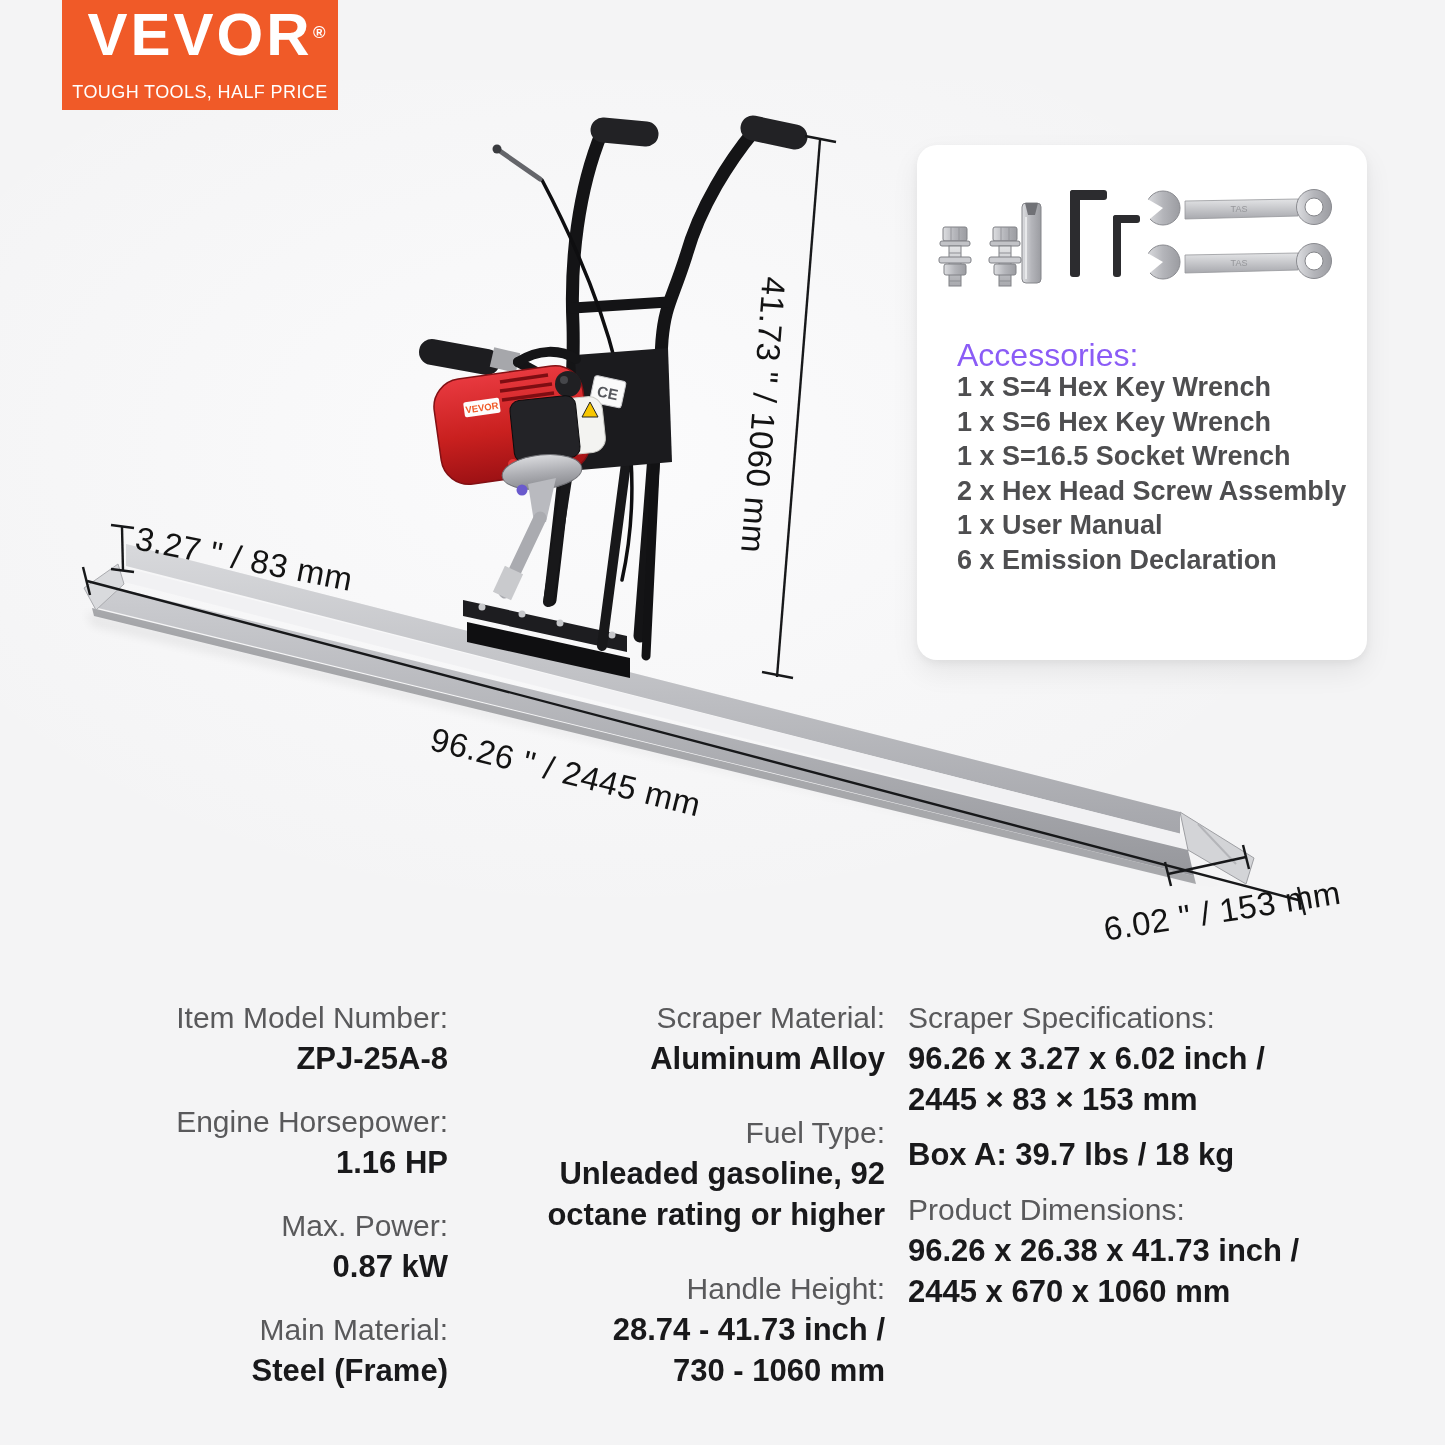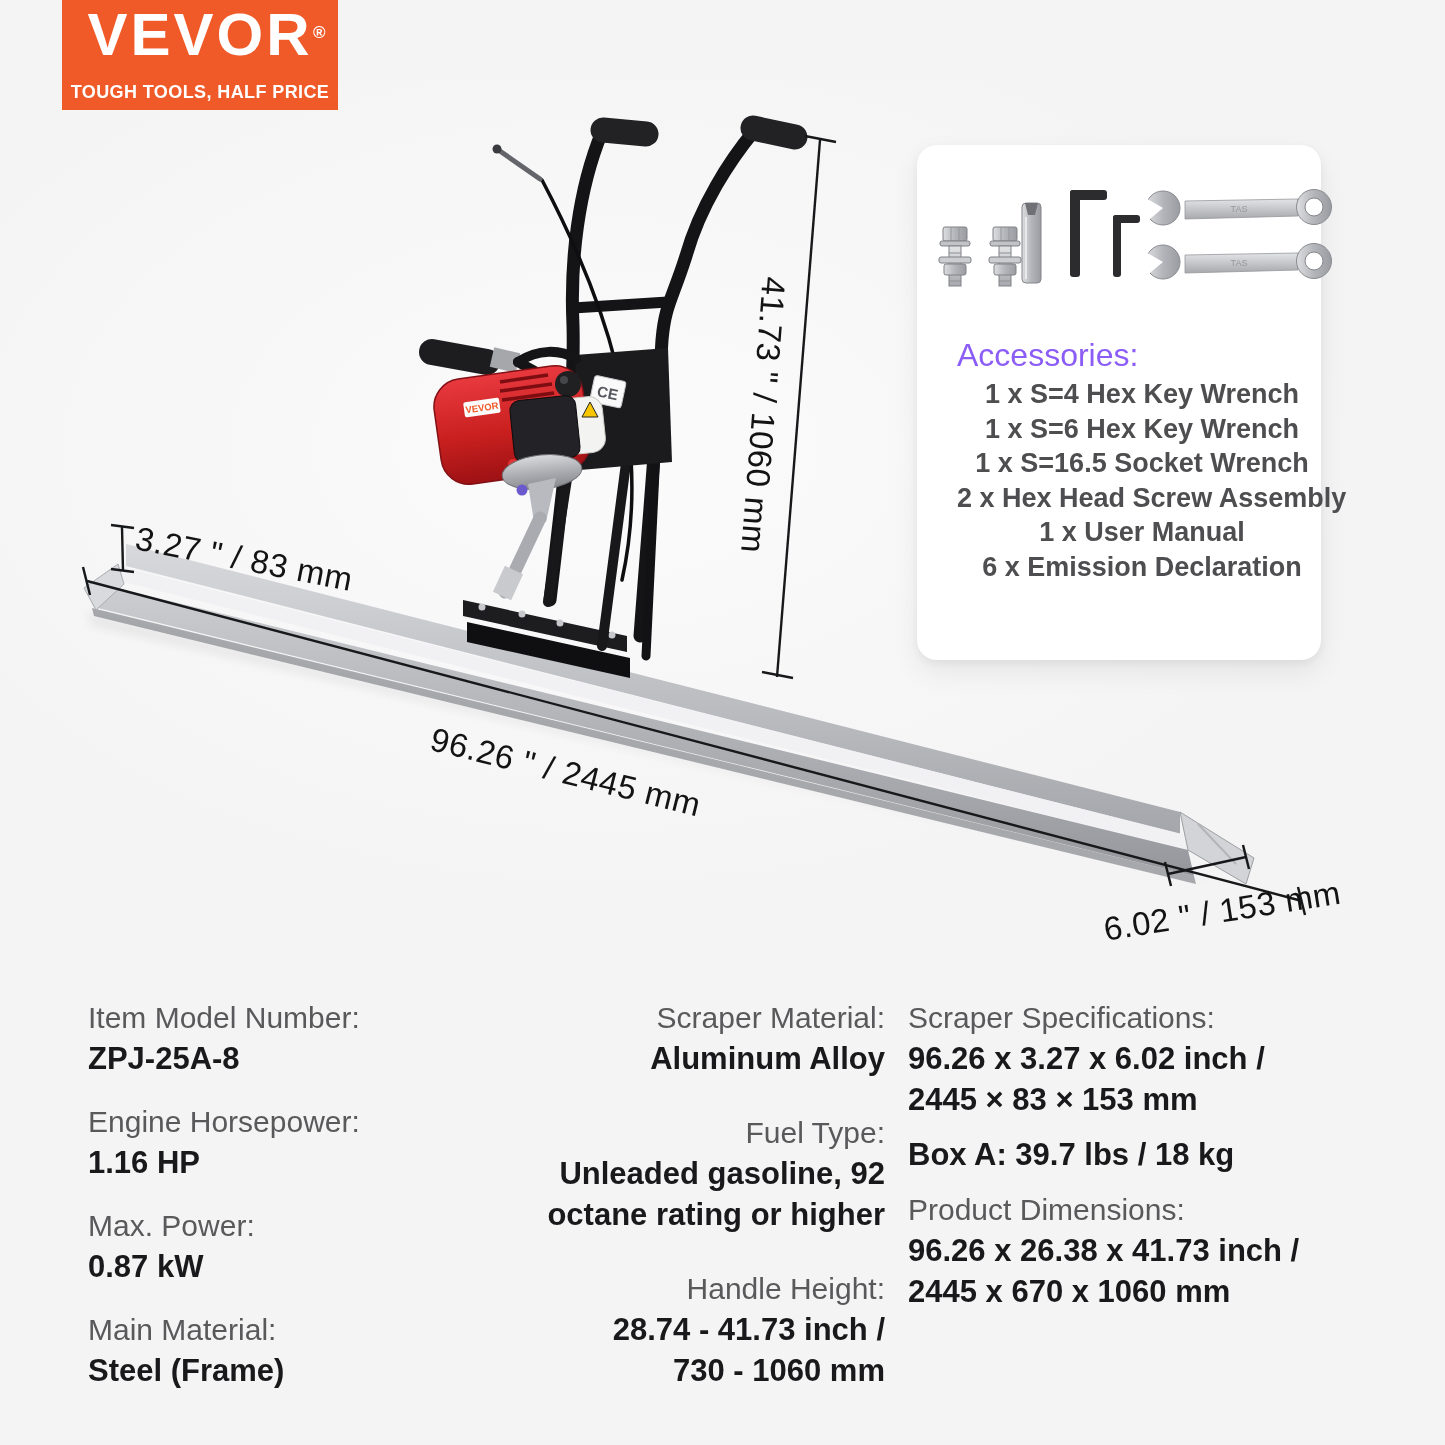--- a/index.html
+++ b/index.html
@@ -5,39 +5,39 @@
   html,body{margin:0;padding:0;}
   body{font-family:"Liberation Sans", sans-serif; background:#e9e9ea;}
   .page{position:relative;width:1445px;height:1445px;background:#f4f4f5;overflow:hidden;margin:0 auto;}
   .photo-glow{position:absolute;left:0;top:80px;width:1445px;height:880px;
     background:radial-gradient(ellipse at 42% 42%, #fbfbfc 0%, rgba(251,251,252,0) 65%);}
   
   .logo{position:absolute;left:62px;top:0;width:276px;height:110px;display:flex;flex-direction:column;
     align-items:center;justify-content:center;}
   .logo .word{color:#fff;font-size:60px;font-weight:700;letter-spacing:3px;line-height:56px;position:relative;}
   .logo .reg{font-size:17px;font-weight:700;position:absolute;top:-2px;right:-16px;}
-  .logo .tag{color:#fff;font-size:18px;font-weight:700;letter-spacing:0.4px;margin-top:19px;}
-  
-  .card{position:absolute;left:917px;top:145px;width:404px;height:515px;background:#fff;border-radius:20px;
+  .logo .tag{color:#fff;font-size:18px;font-weight:400;letter-spacing:0.4px;margin-top:19px;}
+  
+  .card{position:absolute;left:917px;top:145px;width:450px;height:515px;background:#fff;border-radius:20px;
     box-shadow:0 12px 28px rgba(0,0,0,.07), 0 3px 8px rgba(0,0,0,.05);}
   .card svg.tools{position:absolute;left:0;top:0;}
   .card .acc-title{position:absolute;left:40px;top:192px;font-size:32px;color:#8b5cf6;}
-  .card .acc-list{position:absolute;left:40px;top:232px;width:370px;text-align:center;}
+  .card .acc-list{position:absolute;left:40px;top:225px;width:370px;}
   .card .acc-list div{font-size:27px;font-weight:700;color:#4e4e50;line-height:34.5px;white-space:nowrap;}
   
   svg.figure{position:absolute;left:0;top:0;}
   .dim-text{font-family:"Liberation Sans",sans-serif;font-size:33px;fill:#131313;letter-spacing:0.5px;}
   .tiny-text{font-family:"Liberation Sans",sans-serif;}
   
   .specs{position:absolute;top:997px;}
   .col1{left:88px;width:360px;}
   .col2{left:455px;width:430px;text-align:right;}
   .col3{left:908px;width:480px;}
   .group{margin:0;}
-  .col1 .group{margin-bottom:22px;}
+  .col1 .group{margin-bottom:22px;text-align:right;}
   .col2 .group{margin-bottom:33px;}
   .col3 .group{margin-bottom:14px;}
   .spec-label{font-size:30px;color:#59595b;line-height:41px;white-space:nowrap;}
   .spec-value{font-size:31px;font-weight:700;color:#19191b;line-height:41px;white-space:nowrap;}
 </style>
 </head>
 <body>
 
 <div class="page">
   <div class="photo-glow"></div>

